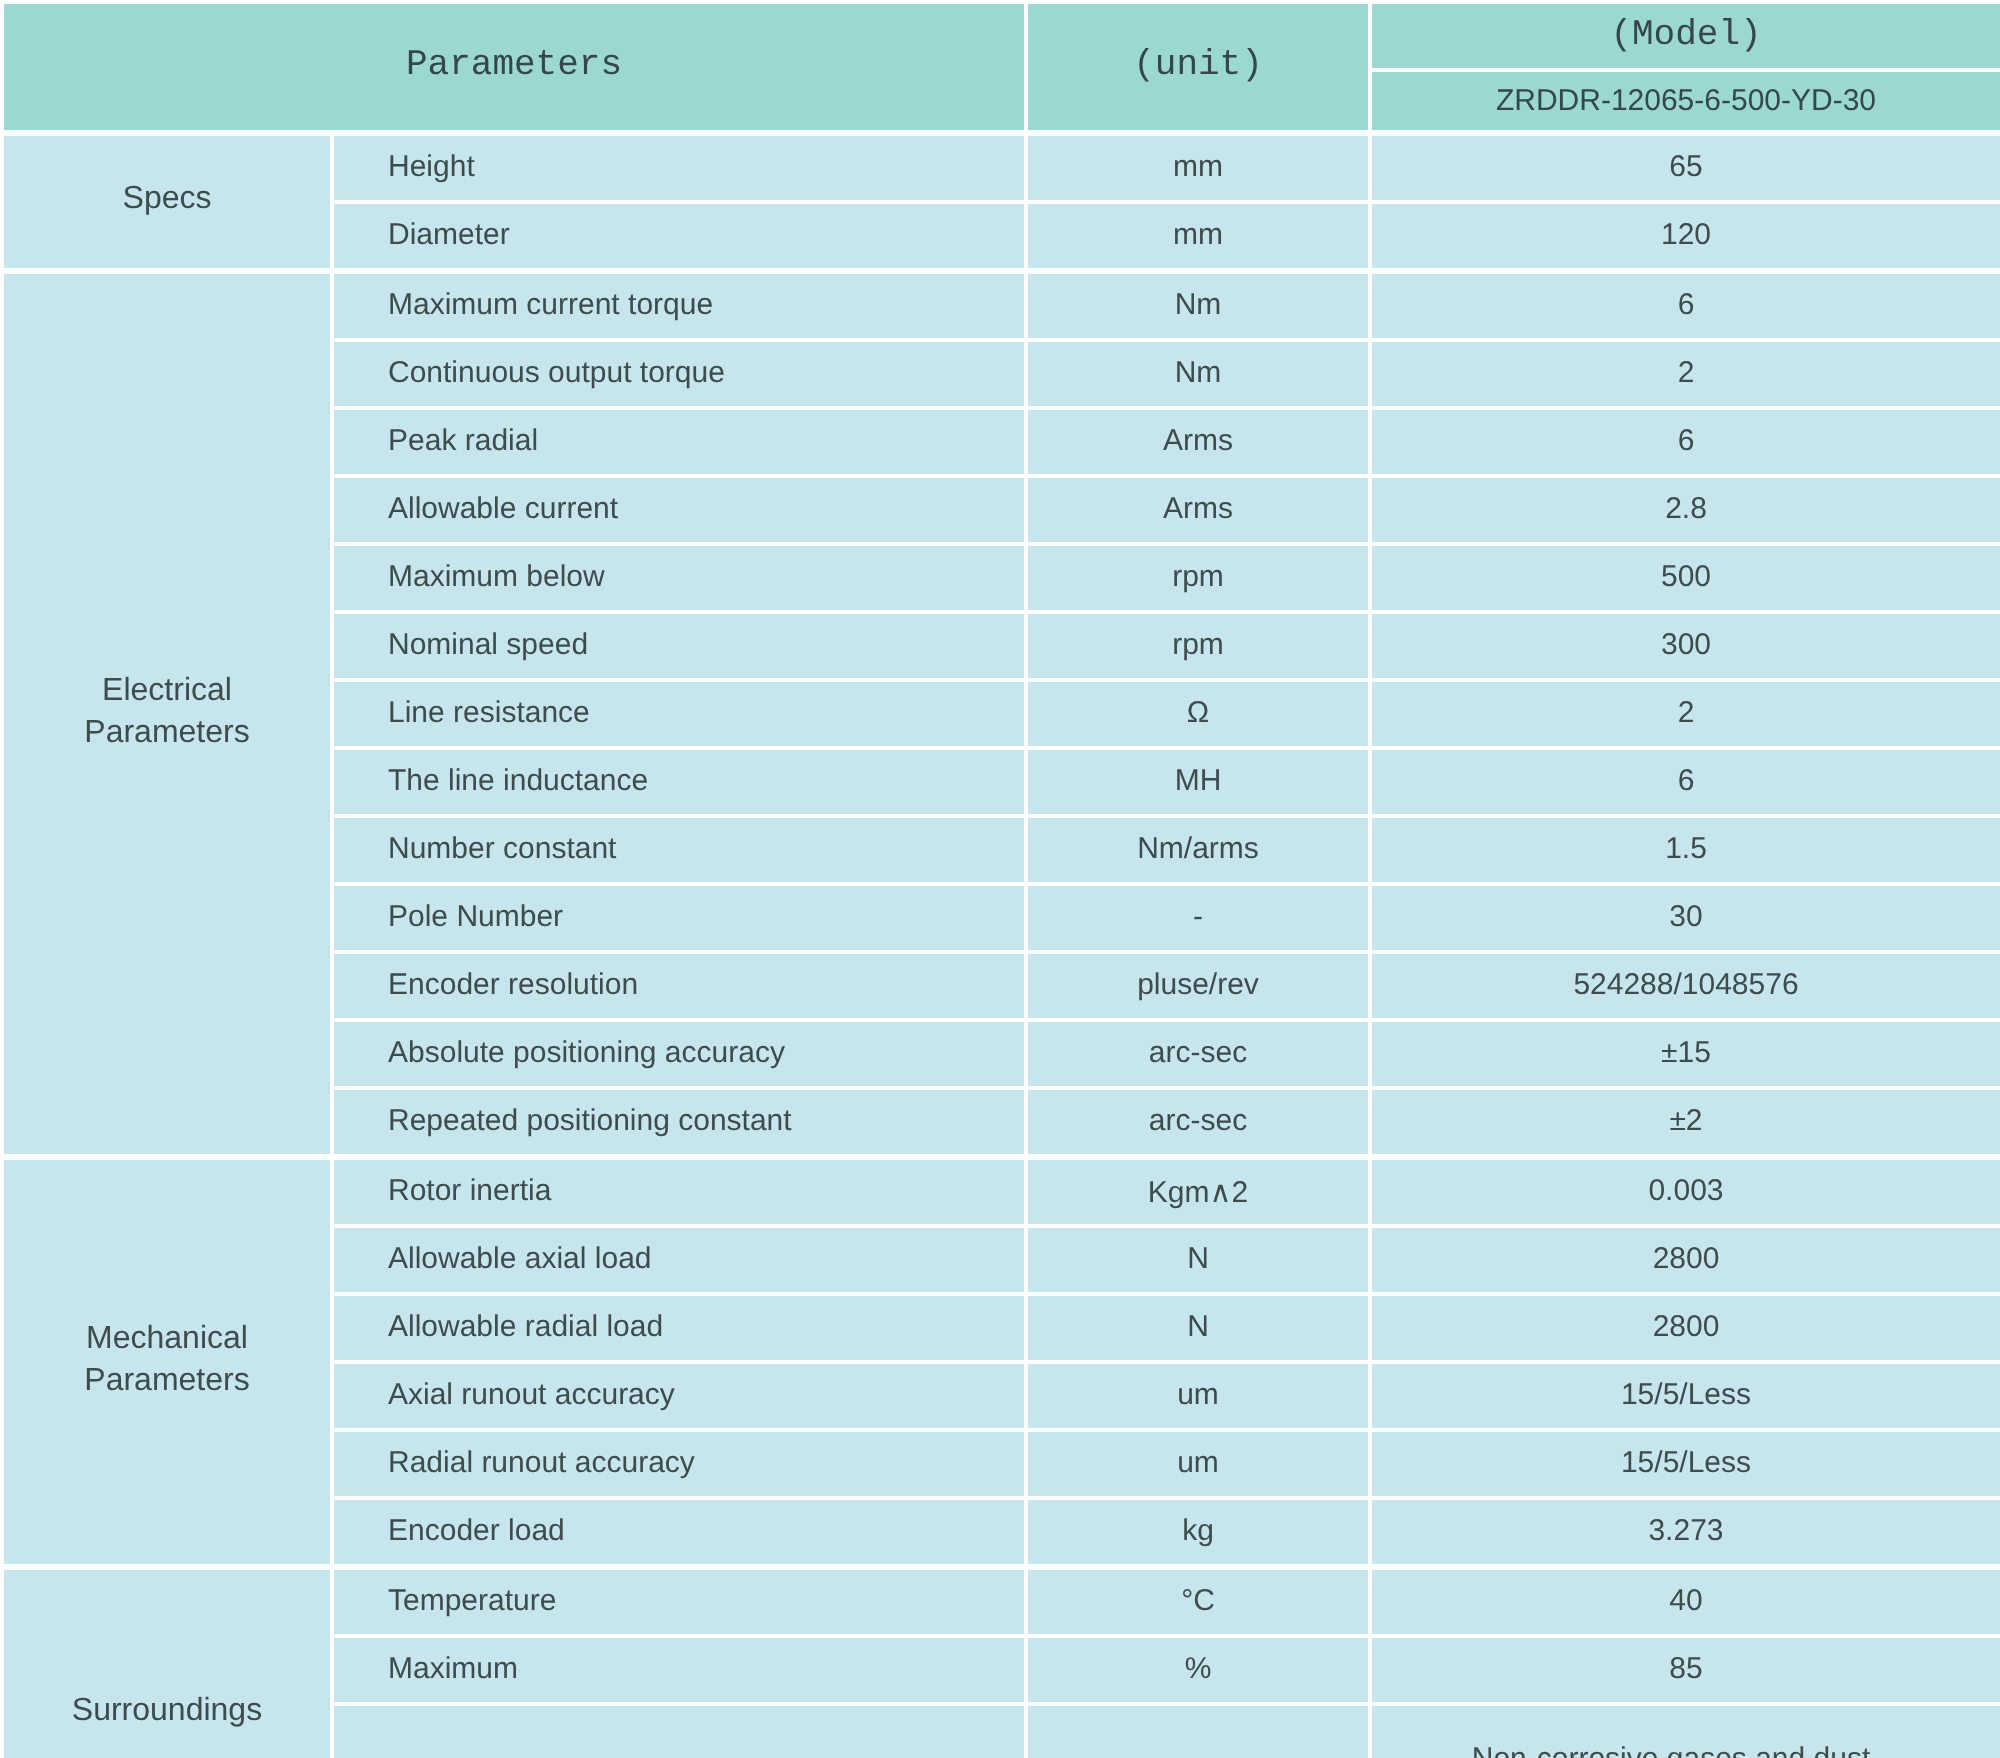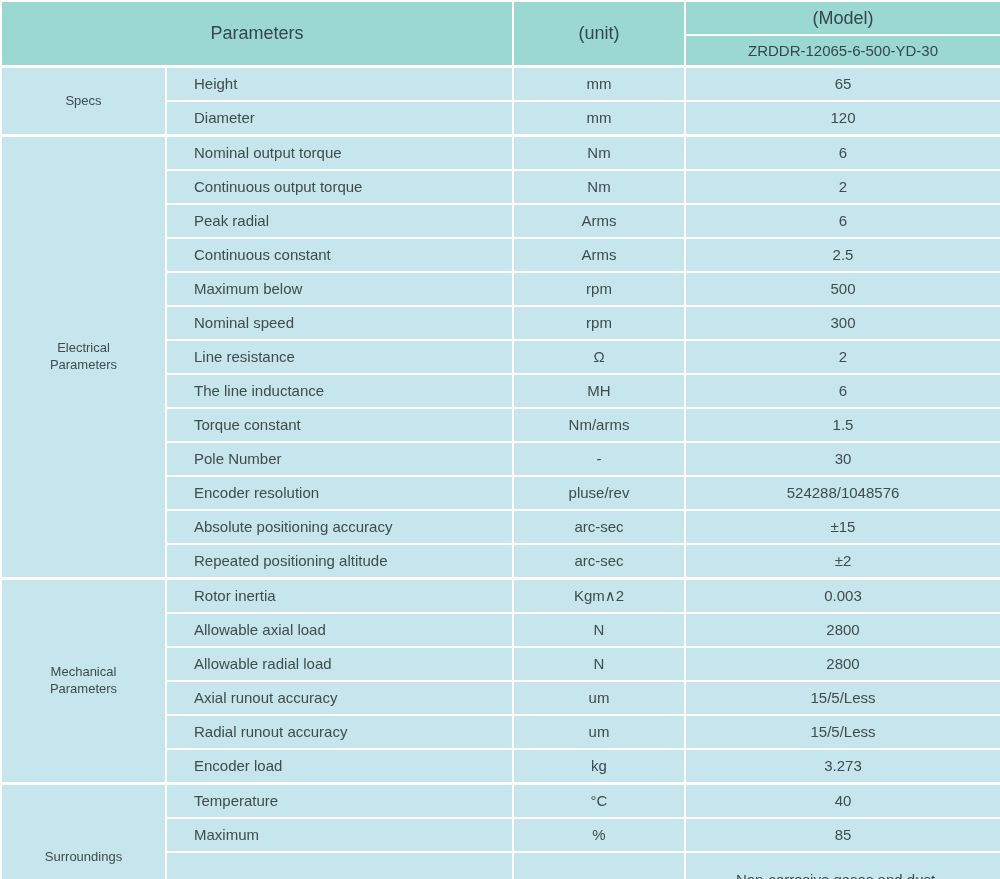--- a/index.html
+++ b/index.html
@@ -29,40 +29,40 @@
     font-weight:normal;
     vertical-align:middle;
     overflow:hidden;
   }
   thead th{
     background:var(--teal);
     color:#35474a;
     font-size:18px;
     text-align:center;
   }
-  thead tr.model-label-row{height:34px;}
+  thead tr.model-label-row{height:34px;font-family:Liberation Mono, monospace;}
   thead tr.model-value-row{height:31px;}
   thead th.model-value{font-size:15px;}
   tbody td{
     background:var(--blue);
     font-size:15px;
     height:30px;
     text-align:center;
   }
   tbody td.name-cell{
     text-align:left;
     padding-left:27px;
   }
   tbody tr.group-start td{border-top-width:3px;}
   tbody tr.row-atmos td{height:74px;}
   .multiline{white-space:pre-line;line-height:1.45;}
   .group-label{
     display:inline-block;
     max-width:110px;
-    font-size:13px;
+    font-size:16px;
     line-height:1.3;
   }
 </style>
 </head>
 <body>
 
 <table>
   <colgroup>
     <col class="c-group">
       <col class="c-name">
@@ -88,38 +88,38 @@
       <td class="value-cell">65</td>
     </tr>
     <tr>
       <td class="name-cell">Diameter</td>
       <td class="unit-cell">mm</td>
       <td class="value-cell">120</td>
     </tr>
 
     <tr class="group-start">
       <td rowspan="13" class="group-cell"><span class="group-label">Electrical Parameters</span></td>
-      <td class="name-cell">Nominal output torque</td>
+      <td class="name-cell">Maximum current torque</td>
       <td class="unit-cell">Nm</td>
       <td class="value-cell">6</td>
     </tr>
     <tr>
       <td class="name-cell">Continuous output torque</td>
       <td class="unit-cell">Nm</td>
       <td class="value-cell">2</td>
     </tr>
     <tr>
       <td class="name-cell">Peak radial</td>
       <td class="unit-cell">Arms</td>
       <td class="value-cell">6</td>
     </tr>
     <tr>
-      <td class="name-cell">Continuous constant</td>
+      <td class="name-cell">Allowable current</td>
       <td class="unit-cell">Arms</td>
-      <td class="value-cell">2.5</td>
+      <td class="value-cell">2.8</td>
     </tr>
     <tr>
       <td class="name-cell">Maximum below</td>
       <td class="unit-cell">rpm</td>
       <td class="value-cell">500</td>
     </tr>
     <tr>
       <td class="name-cell">Nominal speed</td>
       <td class="unit-cell">rpm</td>
       <td class="value-cell">300</td>
@@ -128,41 +128,41 @@
       <td class="name-cell">Line resistance</td>
       <td class="unit-cell">Ω</td>
       <td class="value-cell">2</td>
     </tr>
     <tr>
       <td class="name-cell">The line inductance</td>
       <td class="unit-cell">MH</td>
       <td class="value-cell">6</td>
     </tr>
     <tr>
-      <td class="name-cell">Torque constant</td>
+      <td class="name-cell">Number constant</td>
       <td class="unit-cell">Nm/arms</td>
       <td class="value-cell">1.5</td>
     </tr>
     <tr>
       <td class="name-cell">Pole Number</td>
       <td class="unit-cell">-</td>
       <td class="value-cell">30</td>
     </tr>
     <tr>
       <td class="name-cell">Encoder resolution</td>
       <td class="unit-cell">pluse/rev</td>
       <td class="value-cell">524288/1048576</td>
     </tr>
     <tr>
       <td class="name-cell">Absolute positioning accuracy</td>
       <td class="unit-cell">arc-sec</td>
       <td class="value-cell">±15</td>
     </tr>
     <tr>
-      <td class="name-cell">Repeated positioning altitude</td>
+      <td class="name-cell">Repeated positioning constant</td>
       <td class="unit-cell">arc-sec</td>
       <td class="value-cell">±2</td>
     </tr>
 
     <tr class="group-start">
       <td rowspan="6" class="group-cell"><span class="group-label">Mechanical Parameters</span></td>
       <td class="name-cell">Rotor inertia</td>
       <td class="unit-cell">Kgm∧2</td>
       <td class="value-cell">0.003</td>
     </tr>

